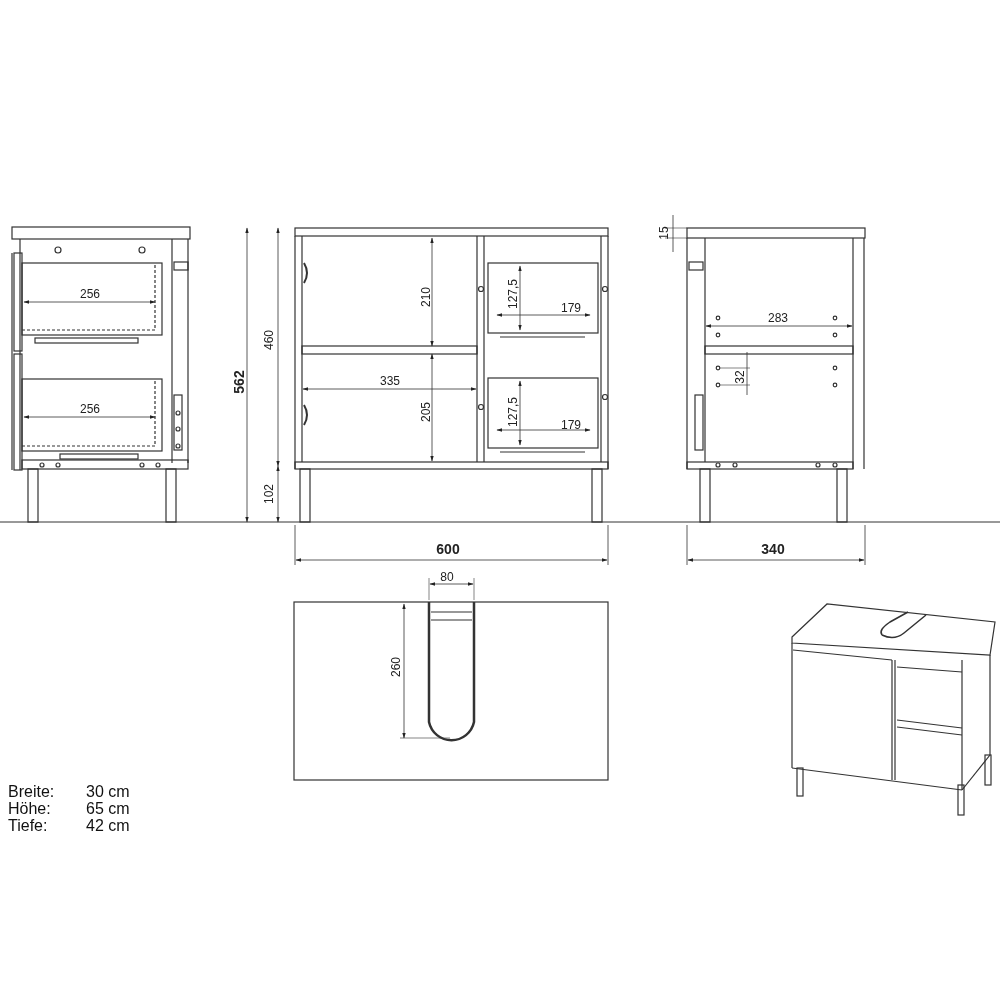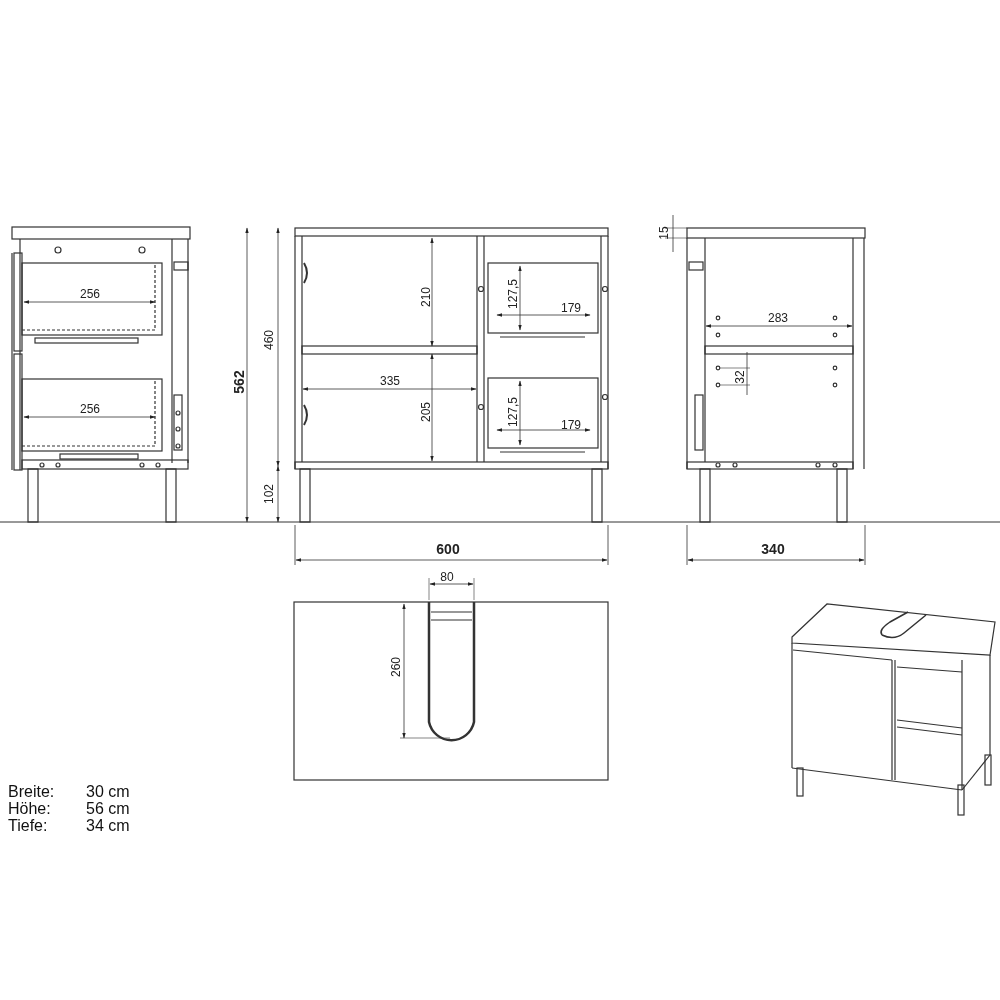--- a/index.html
+++ b/index.html
@@ -197,19 +197,19 @@
   </g>
 </svg>
 
 <div class="specs">
   <div class="row">
     <span class="k">Breite:</span>
     <span>30 cm</span>
   </div>
   <div class="row">
     <span class="k">Höhe:</span>
-    <span>56 cm</span>
+    <span>65 cm</span>
   </div>
   <div class="row">
     <span class="k">Tiefe:</span>
-    <span>34 cm</span>
+    <span>42 cm</span>
   </div>
 </div>
 
 </body></html>

